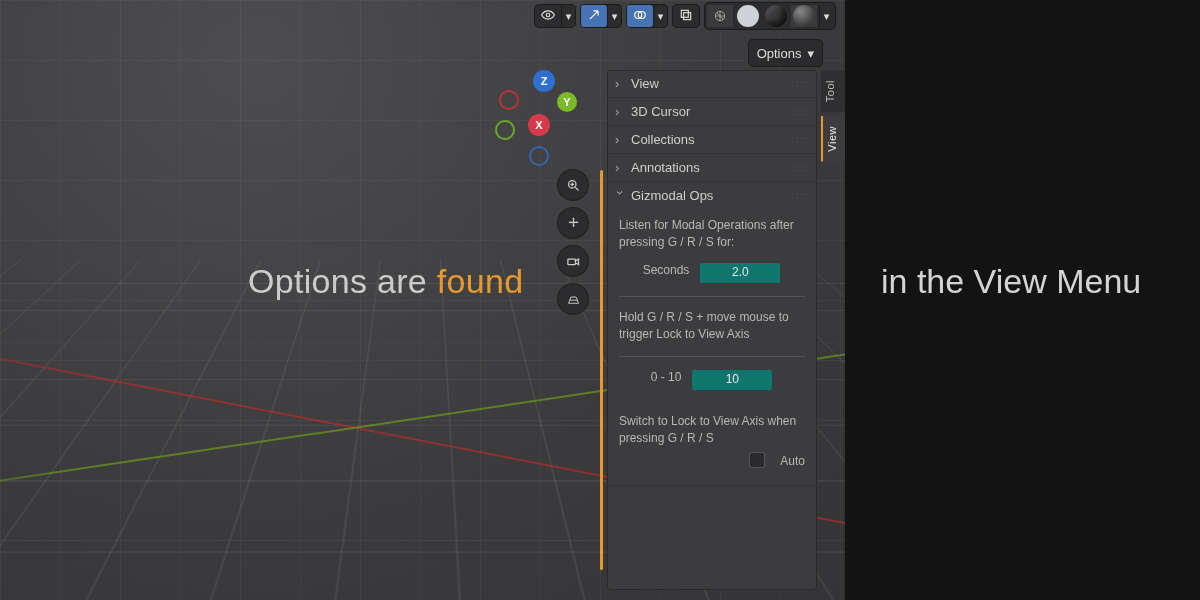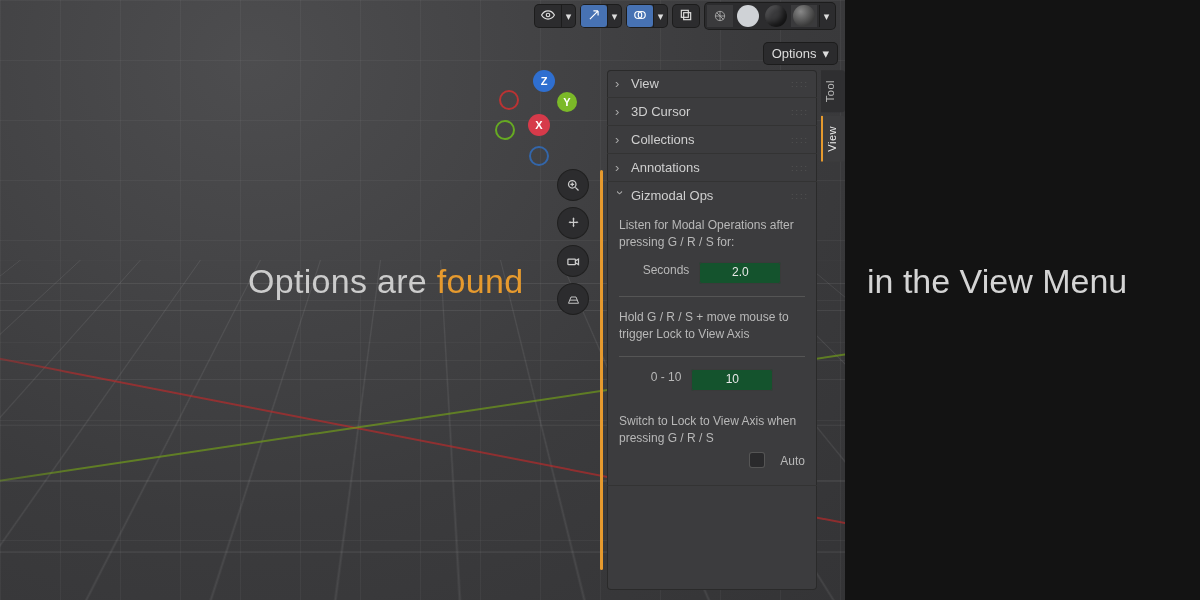--- a/index.html
+++ b/index.html
@@ -45,22 +45,22 @@
   }
   .hdr .split { width: 14px; border-left: 1px solid #1c1c1c; }
   .hdr .btn.active { background: #4772b3; border-radius: 3px; }
   .hdr .btn svg { width: 14px; height: 14px; }
   .hdr .round { width:22px; height:22px; border-radius:50%; }
   .hdr .shade-solid { background:#cfd2d6; }
   .hdr .shade-mat   { background:#3a3a3c; box-shadow: inset -4px -4px 6px rgba(0,0,0,.7), inset 3px 3px 4px rgba(255,255,255,.1);}
   .hdr .shade-wire, .hdr .shade-rend { background:#3a3a3c; display:flex; align-items:center; justify-content:center; }
 
   
-  .opts-row { position: absolute; top: 40px; right: 8px; height: 26px;
-    display:flex; align-items:center; }
+  .opts-row { position: absolute; top: 40px; right: 23px; height: 26px;
+    display:flex; }
   .opts-btn { background:#2b2b2d; color:#ddd; font-size:13px; padding:3px 8px; border-radius:4px;
     display:flex; align-items:center; gap:6px; box-shadow:0 0 0 1px #1c1c1c; cursor:pointer;}
 
   
   .gizmo { position:absolute; left:495px; top:70px; width:96px; height:96px; }
   .gizmo .ball { position:absolute; width:22px; height:22px; border-radius:50%; display:flex; align-items:center; justify-content:center; font-size:11px; font-weight:600; color:#fff; cursor:pointer;}
   .gizmo .bz{ background:#2f6fd0; left:38px; top:0;} 
   .gizmo .bx{ background:#d63a4a; left:33px; top:42;} 
   .gizmo .by{ background:#7bb928; left:62px; top:22px; width:20px;height:20px;} 
   .gizmo .bx{ top:44px;}
@@ -84,33 +84,33 @@
   
   .npanel{ position:absolute; top:70px; right:28px; width:210px; height:520px;
     background:#3c3c3e; border-radius:4px; color:#cfcfcf; font-size:13px;
     box-shadow: inset 0 0 0 1px #2a2a2a; overflow:hidden;}
   .sect{ border-bottom:1px solid #333; }
   .sect-hdr{ display:flex; align-items:center; padding:6px 8px; cursor:pointer; font-size:13px;}
   .sect-hdr .chev{ width:10px; display:inline-block; margin-right:6px; color:#aaa;}
   .sect-hdr .grip{ margin-left:auto; color:#555; letter-spacing:2px; font-size:9px;}
   .sect-body{ padding:8px 12px 14px; font-size:12px; line-height:1.45; color:#b8b8b8;}
   .field-row{ display:flex; gap:10px; margin-top:6px;}
-  .num-field{ background:#14532d; border-radius:3px; width:82px; height:22px; display:flex; align-items:center; justify-content:center; color:#e8e8e8; font-size:12px; cursor:ew-resize; box-shadow: inset 0 0 0 1px #3a3a3a;}
+  .num-field{ background:#0f766e; border-radius:3px; width:82px; height:22px; display:flex; align-items:center; justify-content:center; color:#e8e8e8; font-size:12px; cursor:ew-resize; box-shadow: inset 0 0 0 1px #3a3a3a;}
   .hr{ height:1px; background:#555; margin:12px 0;}
   .chk{ width:14px;height:14px; background:#2a2a2c; border-radius:2px; box-shadow:0 0 0 1px #555; display:inline-block; margin-right:6px; cursor:pointer; vertical-align:middle;}
   .sect.open .chev{ transform:rotate(90deg);}
 
   
   .vtabs{ position:absolute; top:70px; right:0; width:24px; display:flex; flex-direction:column; gap:4px;}
   .vtab{ writing-mode:vertical-rl; transform:rotate(180deg); background:#2f2f31; padding:10px 3px; font-size:11px; border-radius:3px 0 0 3px; color:#bbb; letter-spacing:.5px; cursor:pointer;}
   .vtab.active{ background:#3c3c3e; border-right:2px solid #e69a2e; color:#eee;}
 
   
   .rightcol{ width:355px; height:600px; background:#131313; position:relative;}
-  .rightcol .txt{ position:absolute; left:22px; top:262px; font-size:34px; font-weight:200; color:#d4d4d4;}
+  .rightcol .txt{ position:absolute; left:36px; top:262px; font-size:34px; font-weight:200; color:#d4d4d4;}
 
 </style>
 </head>
 <body>
 
 <div class="viewport">
   <div class="floor"></div>
   <div class="axis-x"></div>
   <div class="axis-y"></div>
 

